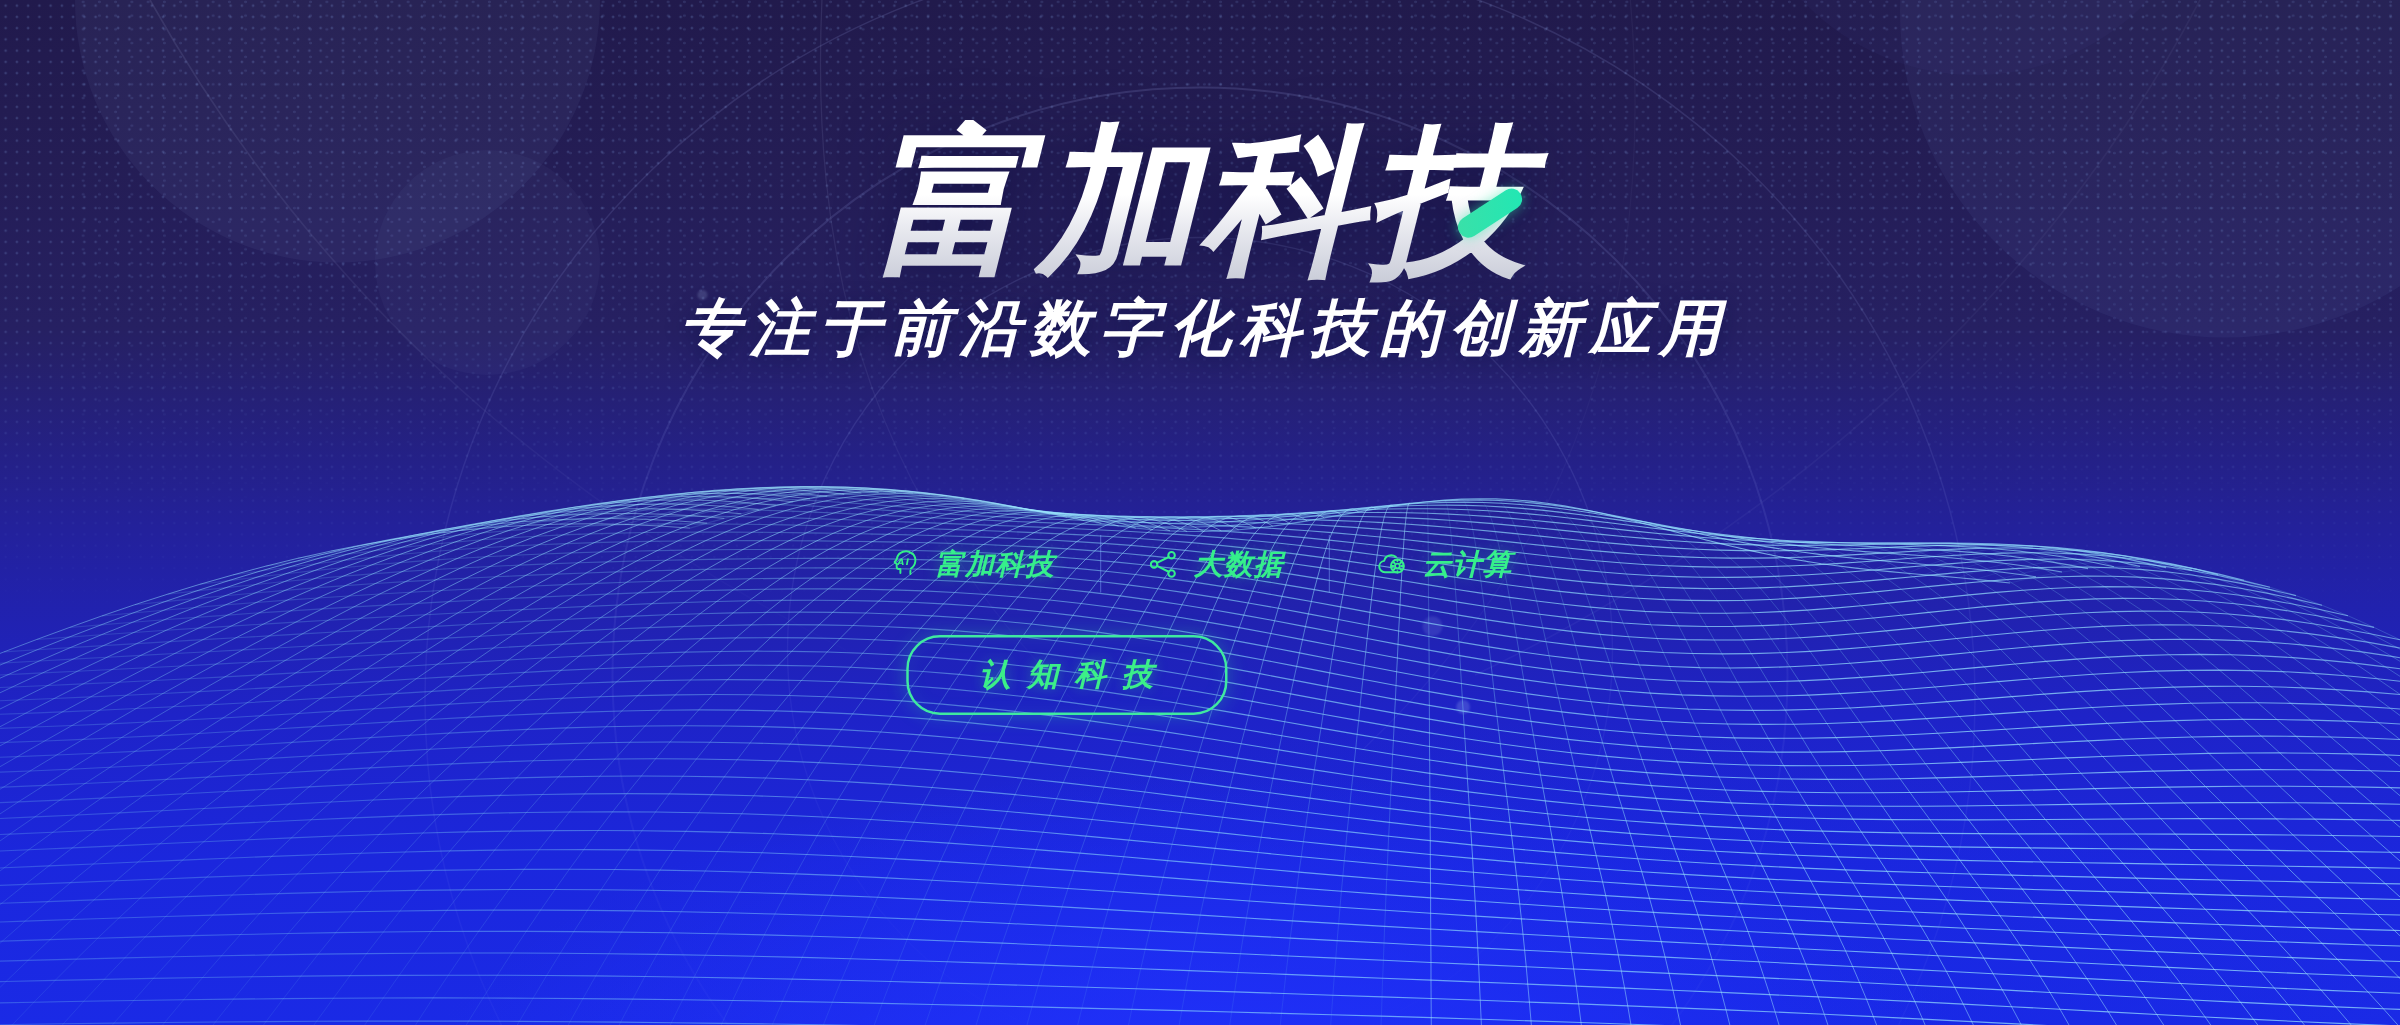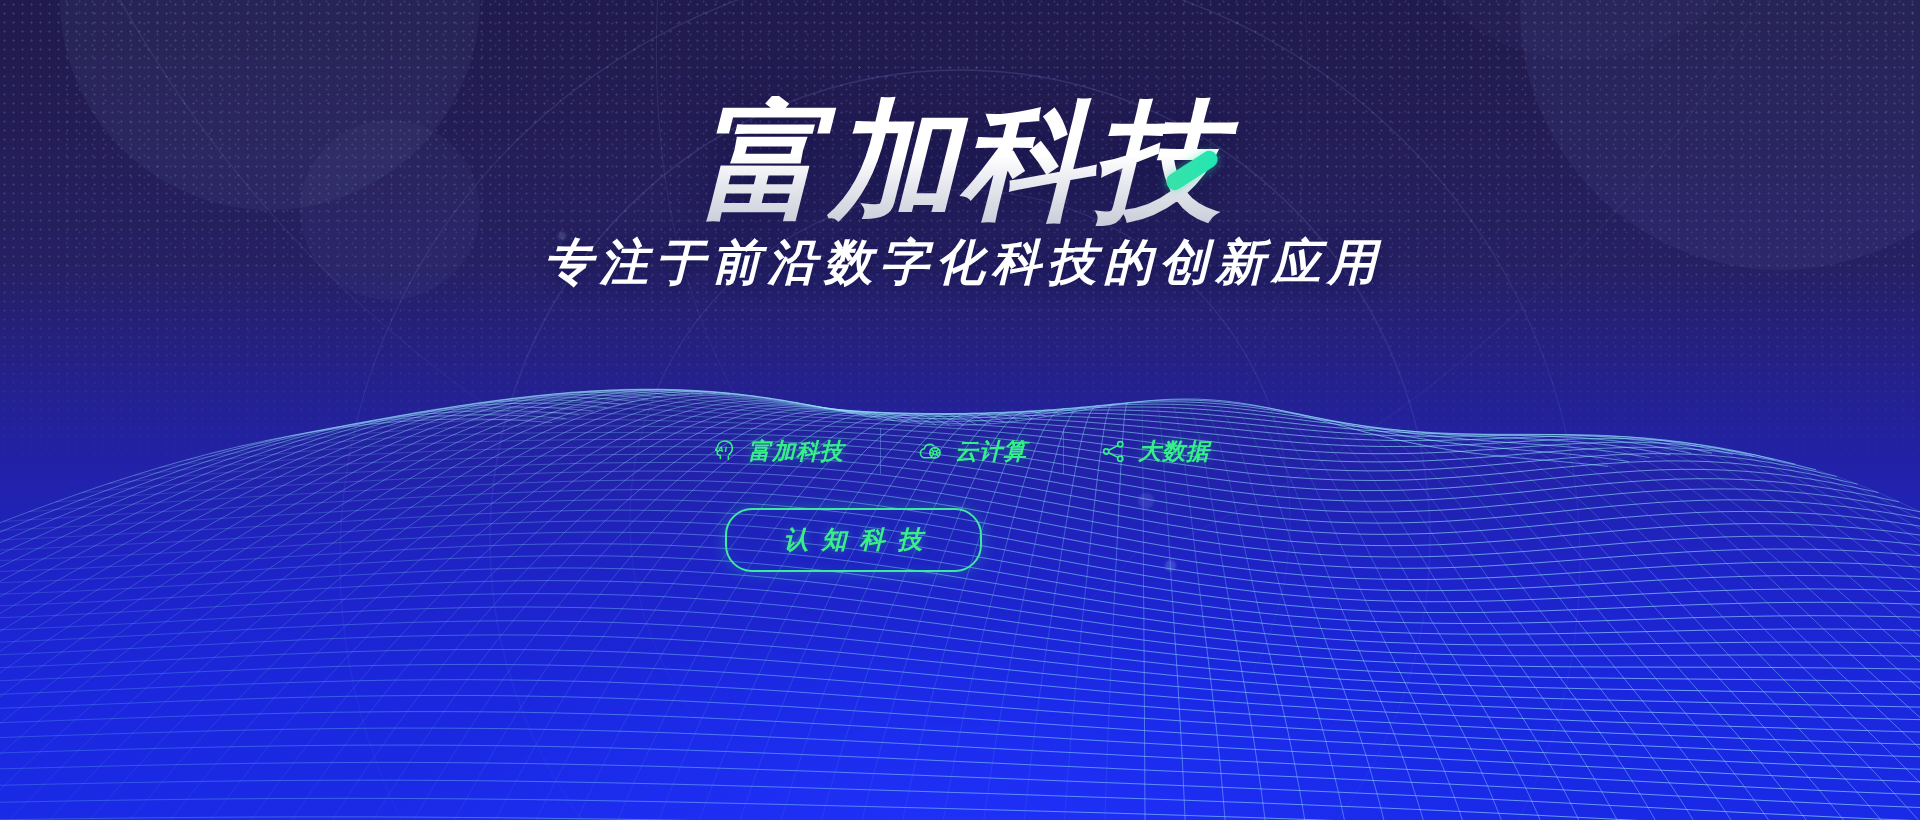--- a/index.html
+++ b/index.html
@@ -320,42 +320,42 @@
             <path d="M19 19.2v2.8"></path>
             <text x="13.6" y="14.6" font-size="7.4" font-family="DejaVu Sans, sans-serif" font-weight="700" fill="#35ef8b" stroke="none" text-anchor="middle">AI</text>
           </svg>
         </span>
         <span class="lbl">富加科技</span>
       </div>
 
 
       <div class="feature">
         <span class="ic">
+          <svg viewBox="0 0 28 28" fill="none" stroke="#35ef8b" stroke-width="1.7" stroke-linecap="round" stroke-linejoin="round">
+            <circle cx="21" cy="6.5" r="2.7"></circle>
+            <circle cx="6.5" cy="14" r="2.7"></circle>
+            <circle cx="21" cy="21.5" r="2.7"></circle>
+            <path d="M18.6 7.9 8.9 12.8M8.9 15.2l9.7 4.9"></path>
+          </svg>
+        </span>
+        <span class="lbl">大数据</span>
+      </div>
+
+      <div class="feature">
+        <span class="ic">
           <svg viewBox="0 0 28 28" fill="none" stroke="#35ef8b" stroke-width="1.6" stroke-linecap="round" stroke-linejoin="round">
             <path d="M17.5 20.5H8.2c-2.6 0-4.7-2.1-4.7-4.7 0-2.4 1.8-4.4 4.1-4.7.7-2.7 3.1-4.6 5.9-4.6 1.4 0 2.7.5 3.8 1.3"></path>
             <circle cx="18.6" cy="15.4" r="5.4"></circle>
             <circle cx="18.6" cy="15.4" r="2"></circle>
             <path d="M18.6 10v1.2M18.6 19.6v1.2M14 15.4h1.2M22 15.4h1.2M15.4 12.2l.9.9M20.9 17.7l.9.9M21.8 12.2l-.9.9M16.3 17.7l-.9.9"></path>
           </svg>
         </span>
         <span class="lbl">云计算</span>
       </div>
 
-      <div class="feature">
-        <span class="ic">
-          <svg viewBox="0 0 28 28" fill="none" stroke="#35ef8b" stroke-width="1.7" stroke-linecap="round" stroke-linejoin="round">
-            <circle cx="21" cy="6.5" r="2.7"></circle>
-            <circle cx="6.5" cy="14" r="2.7"></circle>
-            <circle cx="21" cy="21.5" r="2.7"></circle>
-            <path d="M18.6 7.9 8.9 12.8M8.9 15.2l9.7 4.9"></path>
-          </svg>
-        </span>
-        <span class="lbl">大数据</span>
-      </div>
-
     </div>
 
     <div class="cta-wrap">
       <span class="cta">认知科技</span>
     </div>
 
   </div>
 </div>
 
 </body></html>

